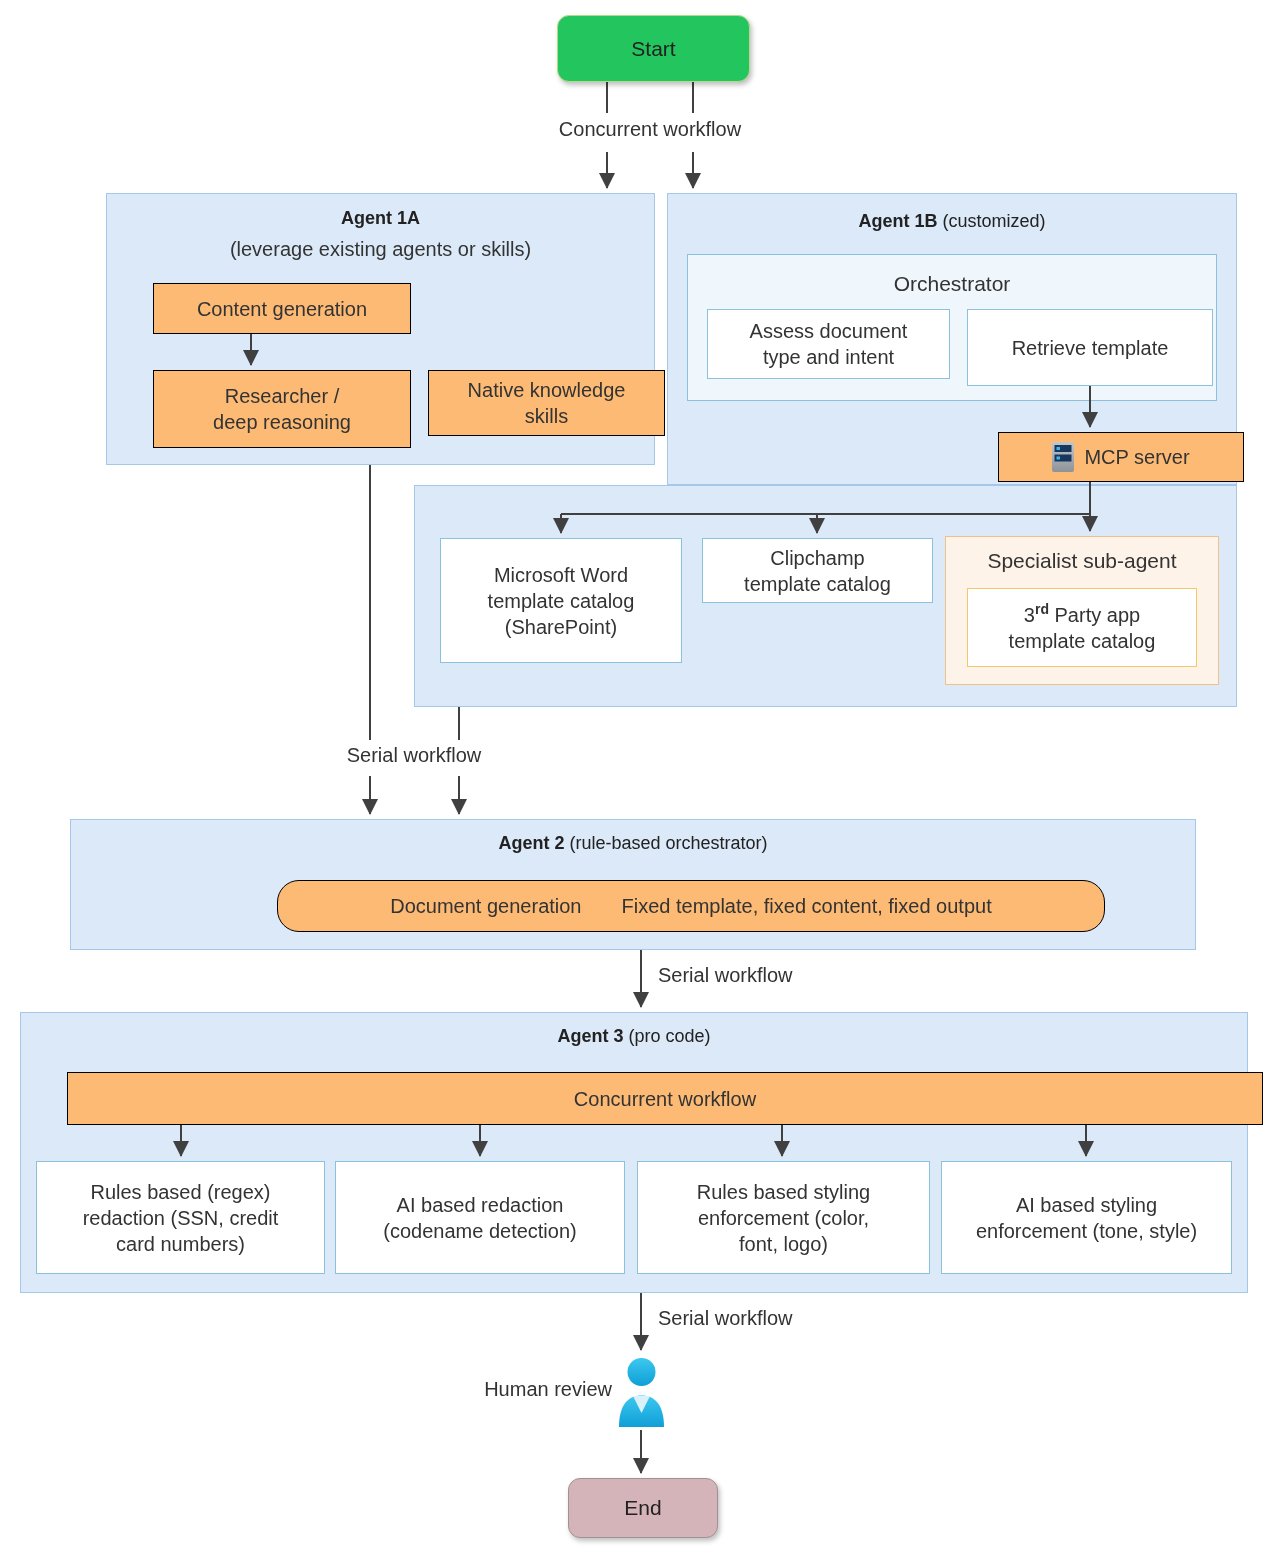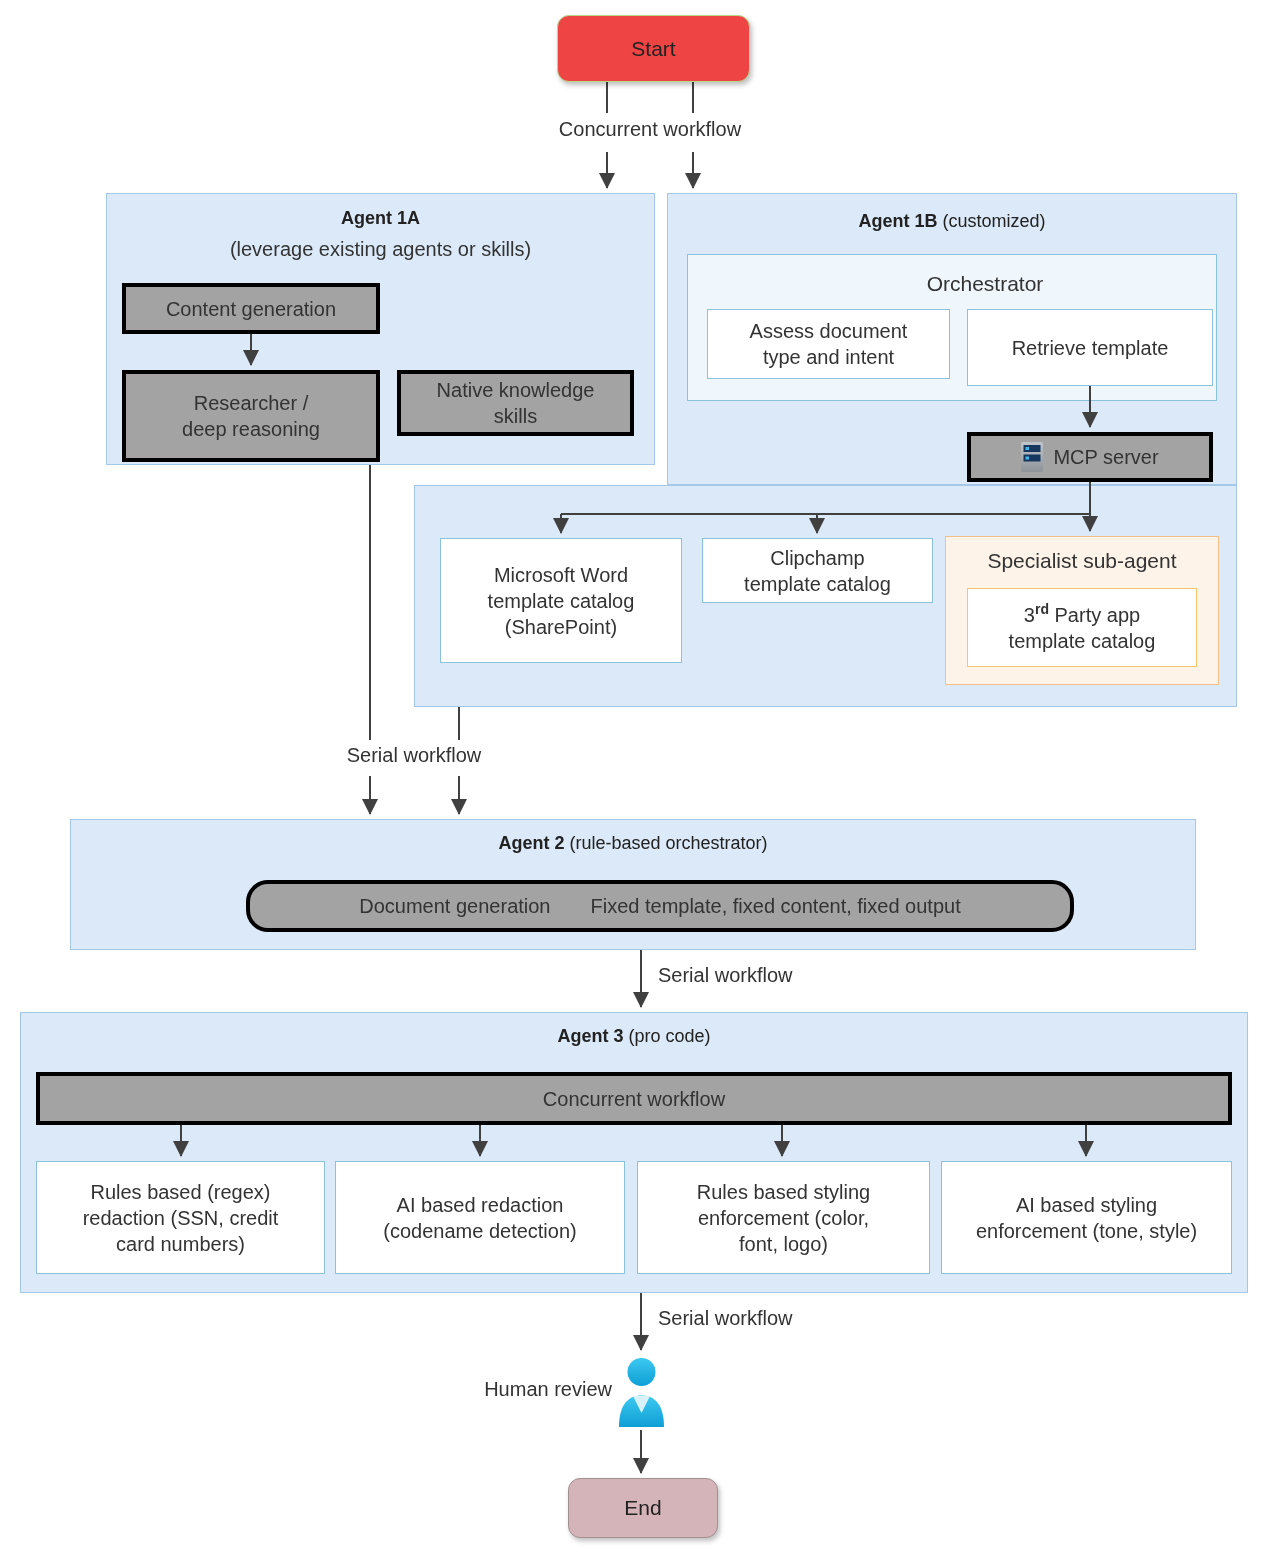--- a/index.html
+++ b/index.html
@@ -8,32 +8,32 @@
     font-family:"Liberation Sans", sans-serif; color:#333;
     background:#ffffff; overflow:hidden;
   }
   .abs { position:absolute; box-sizing:border-box; }
   .box {
     display:flex; align-items:center; justify-content:center;
     text-align:center; font-size:20px; line-height:26px;
   }
   .pre { white-space:pre-line; }
   .prekeep { white-space:pre; }
-  .white-gray { background:#a3a3a3; border:4px solid #000000; }
+  .white-gray { background:#fdba74; border:1px solid #000000;margin-left:31px; }
   .white-cyan { background:#ffffff; border:1px solid #8ac2dc; }
   .container-blue { background:#dbe9f8; border:1.5px solid #a6c8e8; }
   .orch { background:#f0f7fc; border:1px solid #8ac2dc; }
   .specialist-box { background:#fdf3e8; border:1px solid #f0c08a; }
   .third-box { background:#ffffff; border:1px solid #f5c76b; }
   .title-line { font-size:18px; text-align:center; color:#222; }
   .title-line b { font-weight:bold; }
   .subtitle { font-size:20px; text-align:center; color:#333; }
   .edge-label { font-size:20px; color:#333; }
   .start-node {
-    background:#ef4444; border:1.5px solid #b7d98b; border-radius:12px;
+    background:#22c55e; border:1.5px solid #b7d98b; border-radius:12px;
     box-shadow:2px 3px 5px rgba(0,0,0,0.25);
     font-size:21px; color:#222;
   }
   .end-node {
     background:#d5b4b9; border:1px solid #a29193; border-radius:12px;
     box-shadow:2px 3px 5px rgba(0,0,0,0.25);
     font-size:21px; color:#222;
   }
   sup { font-size:14px; line-height:0;font-weight:bold; }
   svg.connectors { position:absolute; left:0; top:0; pointer-events:none; }
@@ -117,31 +117,31 @@
 
   <div class="abs edge-label" style="left:658px; top:1307px; width:220px; text-align:left;">Serial workflow</div>
 
   <div class="abs edge-label" style="left:420px; top:1378px; width:192px; text-align:right;">Human review</div>
 
   <div class="abs title-line" style="left:106px; top:208px; width:549px;"><b>Agent 1A</b></div>
   <div class="abs subtitle" style="left:106px; top:238px; width:549px;">(leverage existing agents or skills)</div>
 
   <div class="abs box white-gray" style="left:122px; top:283px; width:258px; height:51px;">Content generation</div>
 
-  <div class="abs box white-gray pre" style="left:122px; top:370px; width:258px; height:92px;">Researcher /
+  <div class="abs box white-gray pre" style="left:122px; top:370px; width:258px; height:78px;">Researcher /
 deep reasoning</div>
 
   <div class="abs box white-gray pre" style="left:397px; top:370px; width:237px; height:66px;">Native knowledge
 skills</div>
 
   <div class="abs title-line" style="left:667px; top:211px; width:570px;">
     <b>Agent 1B</b> <span class="note">(customized)</span>
   </div>
 
-  <div class="abs subtitle" style="left:720px; top:272px; width:530px; font-size:21px;">Orchestrator</div>
+  <div class="abs subtitle" style="left:687px; top:272px; width:530px; font-size:21px;">Orchestrator</div>
 
   <div class="abs box white-cyan pre" style="left:707px; top:309px; width:243px; height:70px;">Assess document
 type and intent</div>
 
   <div class="abs box white-cyan" style="left:967px; top:309px; width:246px; height:77px;">Retrieve template</div>
 
   <div class="abs box white-gray" style="left:967px; top:432px; width:246px; height:50px;">
     <span class="mcp-content">
       <svg width="22" height="30" viewBox="0 0 22 30">
         <rect x="0" y="0" width="22" height="30" rx="2" fill="url(#servergrad)"></rect>

